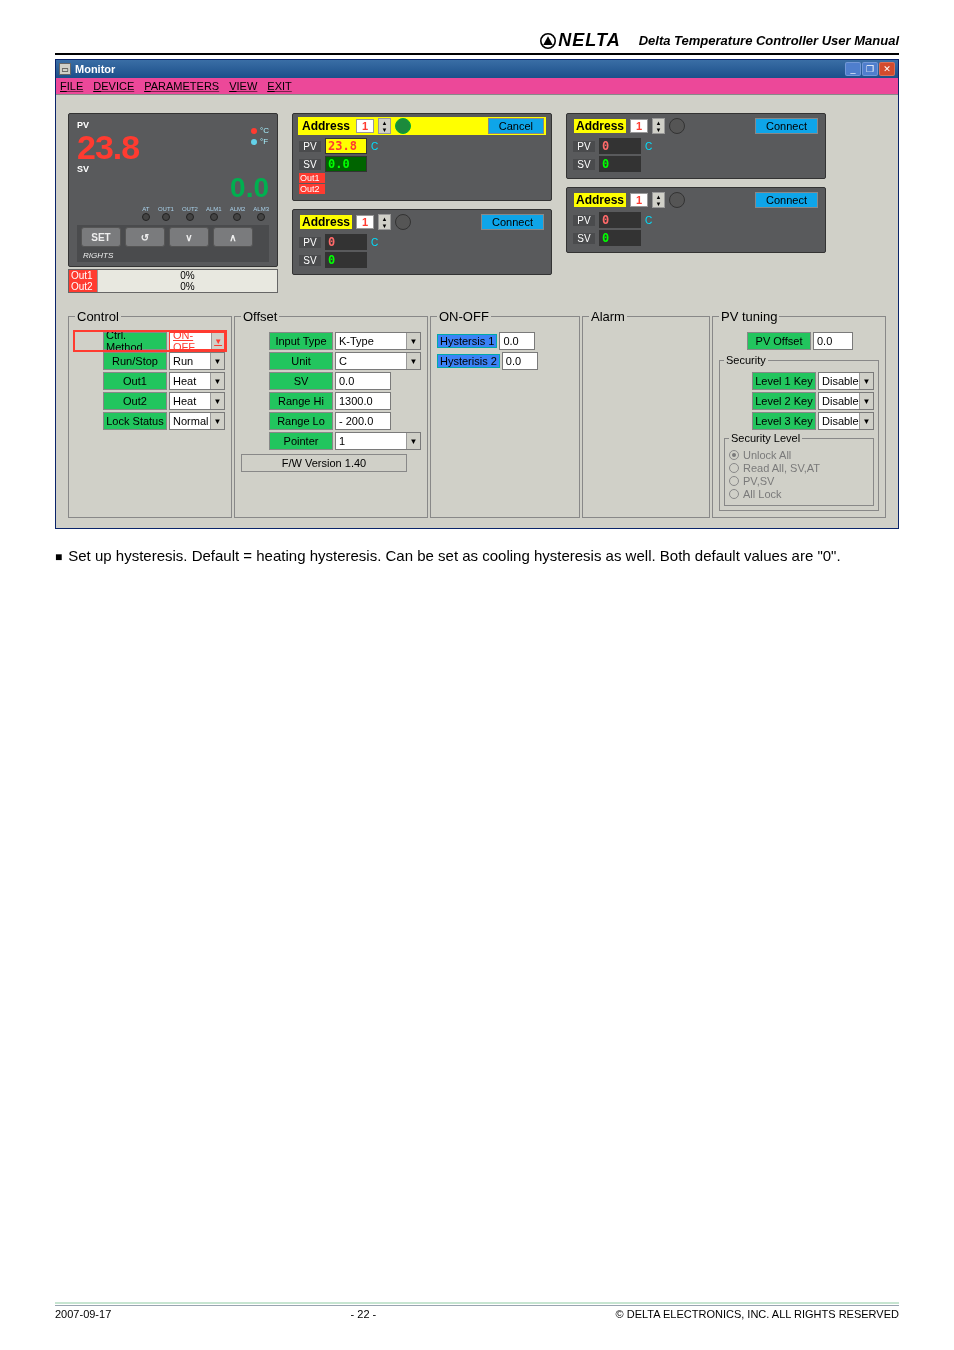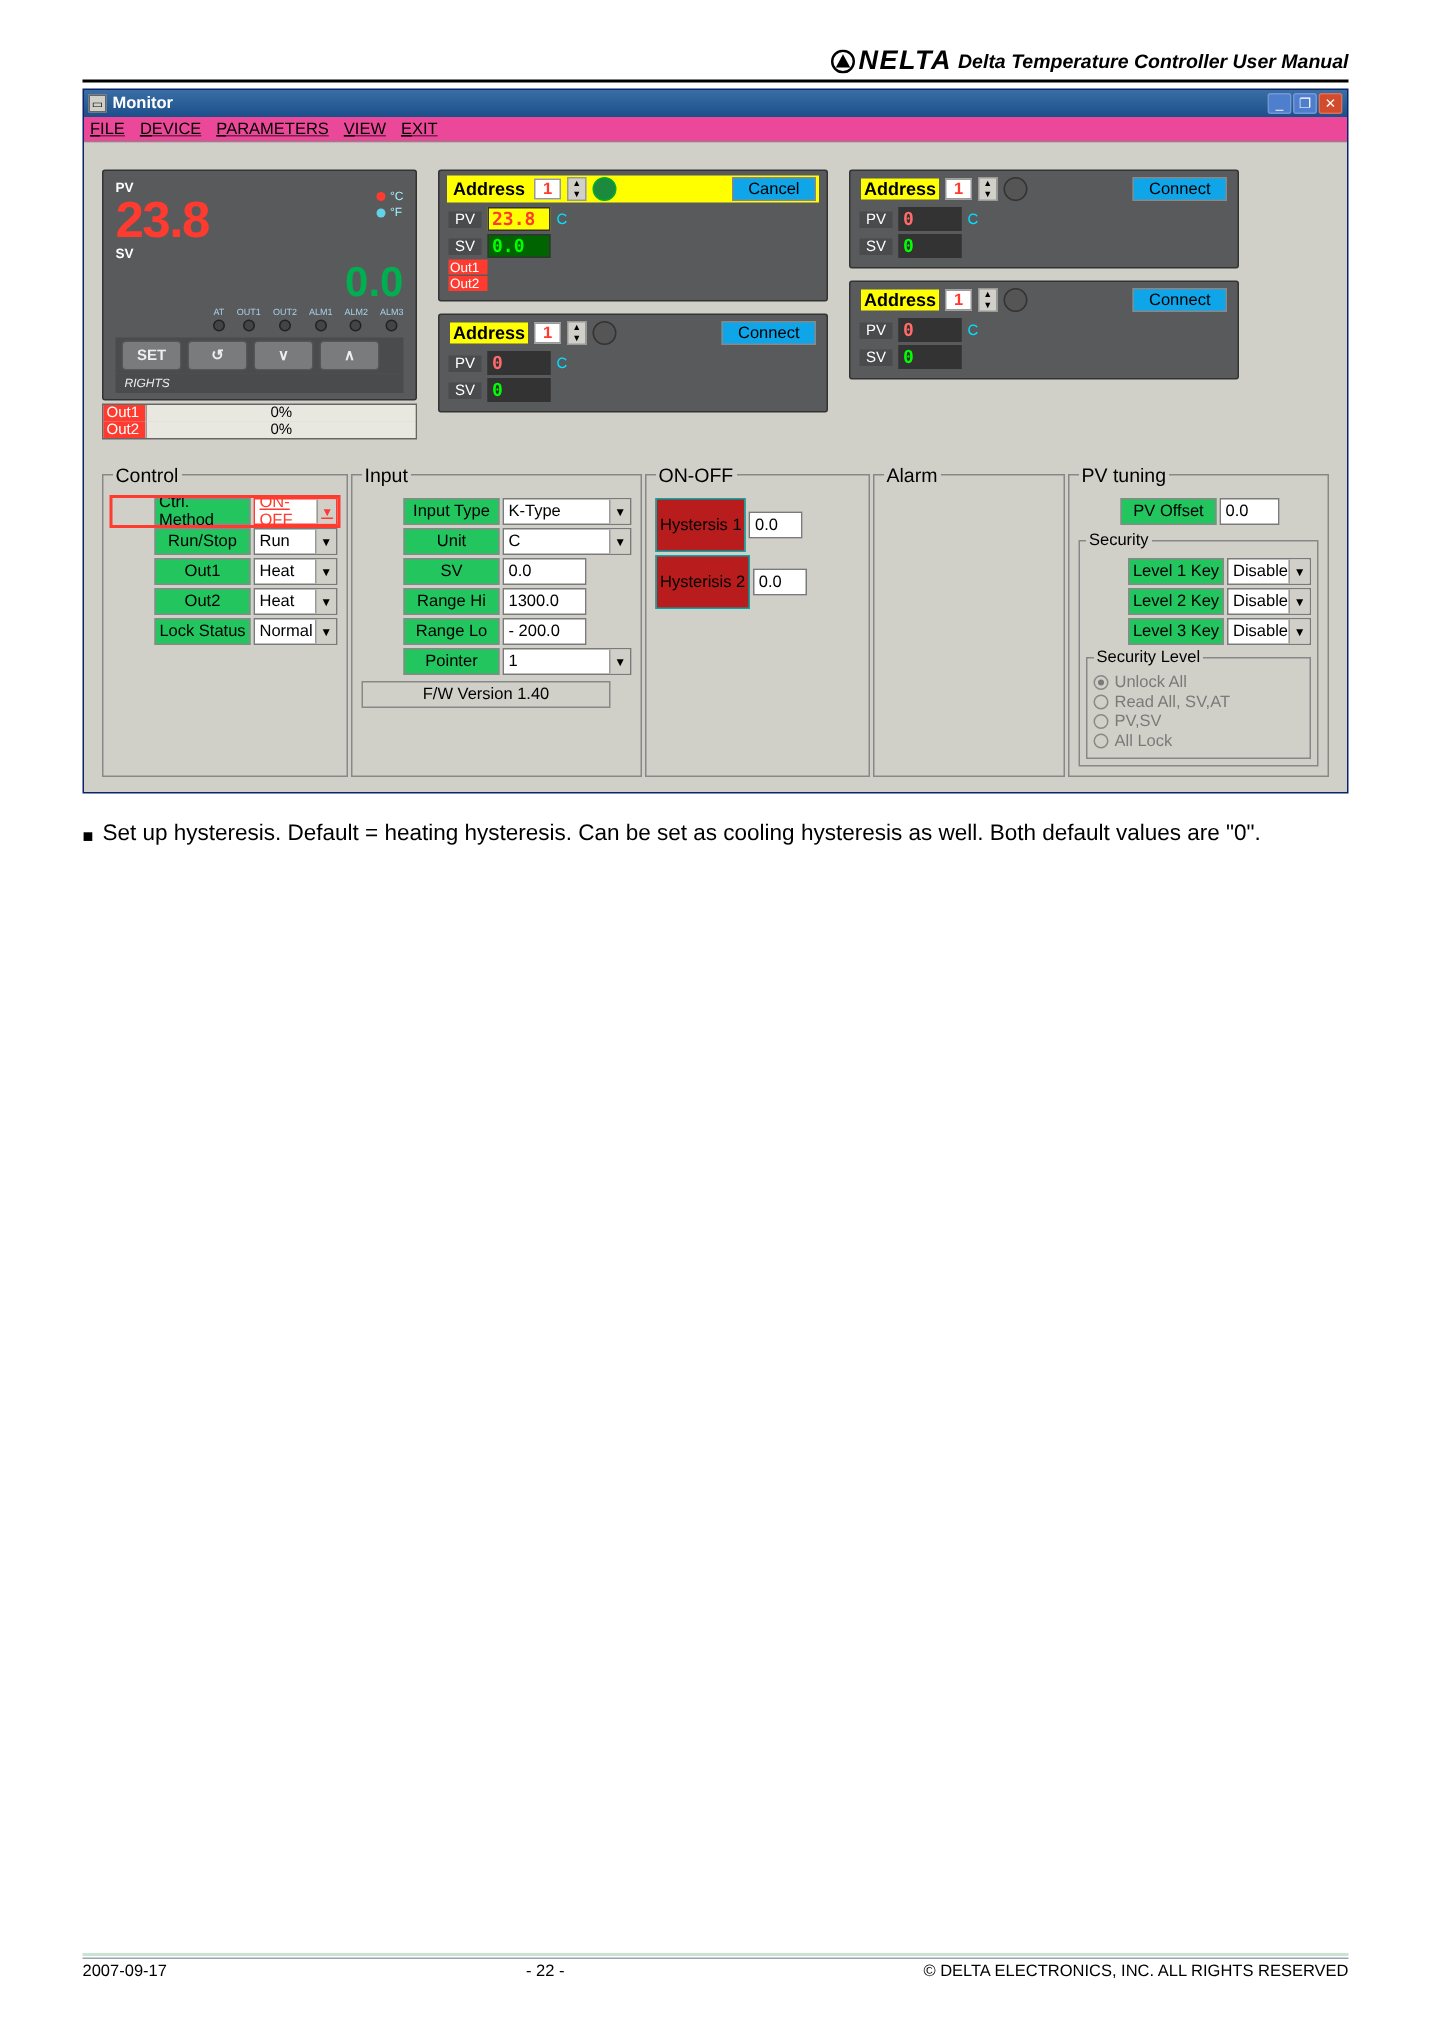--- a/index.html
+++ b/index.html
@@ -1,18 +1,18 @@
 <!DOCTYPE html>
 <html><head>
 <meta charset="utf-8">
 <style>
   * { box-sizing: border-box; margin: 0; padding: 0; }
   body { width: 954px; height: 1350px; background: #fff; font-family: Arial, sans-serif; font-size: 11px; color: #000; }
   .page { padding: 30px 55px; }
-  .header-line { display: flex; align-items: center; justify-content: flex-end; gap: 4px; border-bottom: 2px solid #000; padding-bottom: 2px; margin-bottom: 2px; }
+  .header-line { display: flex; align-items: center; justify-content: flex-end; gap: 18px; border-bottom: 2px solid #000; padding-bottom: 2px; margin-bottom: 2px; }
   .header-line .title { font-weight: bold; font-style: italic; font-size: 13px; }
   .logo { display: flex; align-items: center; gap: 2px; }
   .logo svg { width: 16px; height: 16px; }
   .logo-text { font-weight: 900; font-size: 18px; font-style: italic; letter-spacing: 1px; }
   .window { border: 1px solid #0a246a; margin-top: 4px; }
   .titlebar { background: linear-gradient(#3a6ea5,#1c4f8a); color: #fff; display: flex; align-items: center; justify-content: space-between; padding: 1px 3px; height: 18px; font-size: 11px; }
   .titlebar .left { display: flex; align-items: center; gap: 4px; }
   .titlebar .wicon { width: 12px; height: 12px; background: #d0d0c8; border: 1px solid #666; display: flex; align-items: center; justify-content: center; font-size: 8px; color: #000; }
   .winbtns { display: flex; gap: 1px; }
   .winbtn { width: 16px; height: 14px; display: flex; align-items: center; justify-content: center; font-size: 9px; color: #fff; border: 1px solid #fff3; border-radius: 2px; }
@@ -70,21 +70,21 @@
   .groups-row { display: flex; gap: 2px; margin-top: 16px; align-items: stretch; }
   fieldset.grp { border: 1px solid #888; padding: 6px 6px 6px 6px; background: #d0d0c8; position: relative; }
   fieldset.grp > legend { font-weight: normal; font-size: 13px; padding: 0 2px; }
   .grow { display: flex; align-items: center; gap: 2px; margin: 2px 0; }
   .glbl { display: inline-flex; align-items: center; justify-content: center; background: #22c55e; border: 1px solid #888; padding: 1px 2px; min-width: 64px; height: 18px; font-size: 11px; margin-left: 28px; }
   .gval { border: 1px solid #7a7a7a; background: #fff; height: 18px; padding: 0 3px; font-size: 11px; display: inline-flex; align-items: center; min-width: 56px; }
   .gsel { display:inline-flex;align-items:center;border:1px solid #7a7a7a;background:#fff;height:18px;font-size:11px;min-width:56px;justify-content:space-between;padding:0 0 0 3px; }
   .gsel .arrow{width:14px;height:16px;background:#d0d0c8;border-left:1px solid #999;display:flex;align-items:center;justify-content:center;font-size:8px;}
   .gsel.redsel { color:#ff3b30; border:1px solid #ff3b30; text-decoration: underline; }
   .hlrow { display:flex;align-items:center;gap:2px;margin:2px 0; }
-  .hl { background: #b91c1c; border:1px solid #0aa; color:#000; padding:1px 2px; font-size:11px; height:36px; display:inline-flex; align-items:center; }
+  .hl { background: #3b82f6; border:1px solid #0aa; color:#000; padding:1px 2px; font-size:11px; height:14px; display:inline-flex; align-items:center; }
   .wide { flex: 1; }
   .fw { width: 166px; text-align:center; border:1px solid #888; background:#d0d0c8; padding:2px 4px; margin-top:4px; font-size:11px; }
   .sec-sub { border:1px solid #888; margin-top:4px; padding:4px 4px 4px 4px; }
   .sec-sub legend{font-size:11px;padding:0 2px;}
   .radio-row{display:flex;align-items:center;gap:4px;color:#7a7a7a;font-size:11px;margin:1px 0;}
   .radio{width:10px;height:10px;border:1px solid #888;border-radius:50%;display:inline-flex;align-items:center;justify-content:center;}
   .radio.sel::after{content:"";width:4px;height:4px;background:#7a7a7a;border-radius:50%;}
   .control-red { outline: 2px solid #ff3b30; }
 
   .body-text { margin-top: 18px; font-size: 15px; display: flex; gap: 6px; }
@@ -323,21 +323,21 @@
           <div class="grow">
               <span class="glbl">Lock Status</span>
             <span class="gsel">
                 <span>Normal</span>
                 <span class="arrow">▼</span>
               </span>
             </div>
         </fieldset>
 
         <fieldset class="grp" style="width:180px">
-          <legend>Input</legend>
+          <legend>Offset</legend>
           <div class="grow">
               <span class="glbl">Input Type</span>
             <span class="gsel" style="min-width:86px">
                 <span>K-Type</span>
                 <span class="arrow">▼</span>
               </span>
             </div>
           <div class="grow">
               <span class="glbl">Unit</span>
             <span class="gsel" style="min-width:86px">

